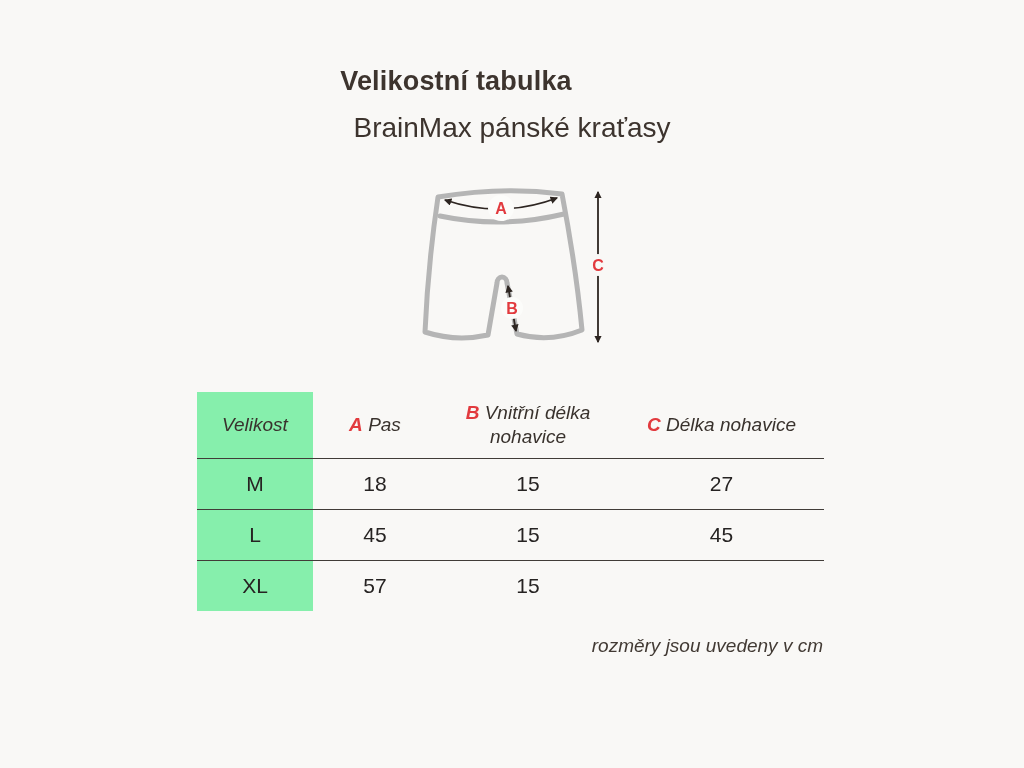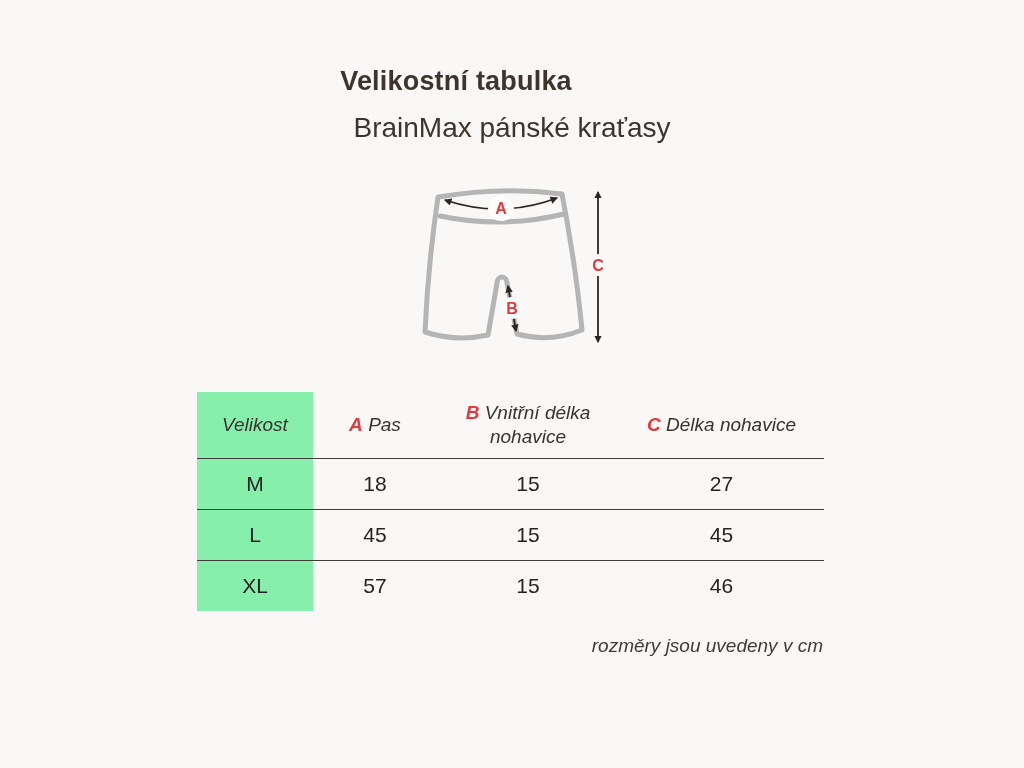--- a/index.html
+++ b/index.html
@@ -116,19 +116,18 @@
     <div class="cell size-col">L</div>
     <div class="cell">45</div>
     <div class="cell">15</div>
     <div class="cell">45</div>
   </div>
 
   <div class="trow data">
     <div class="cell size-col">XL</div>
     <div class="cell">57</div>
     <div class="cell">15</div>
-    <div class="cell">46</div>
   </div>
 </div>
 
 <div class="footnote">
   <div>rozměry jsou uvedeny v cm</div>
 </div>
 
 </body></html>

